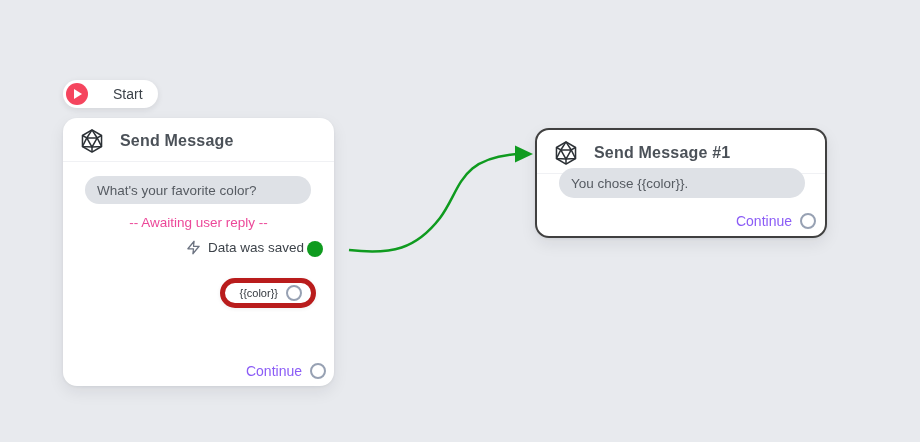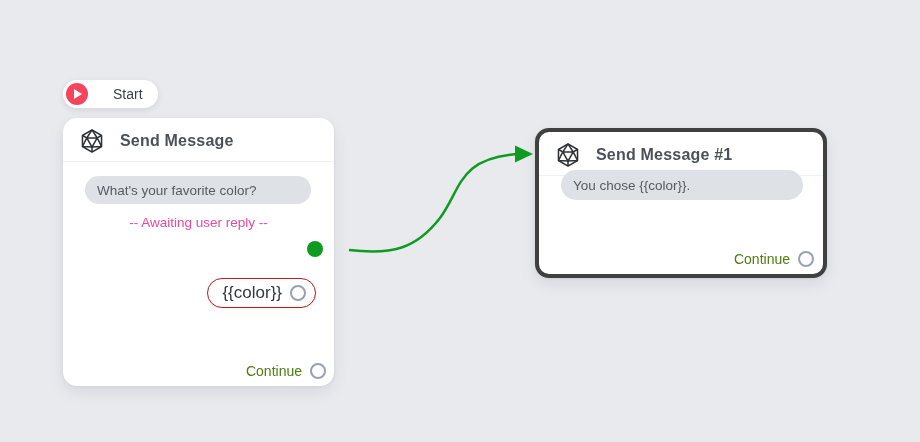--- a/index.html
+++ b/index.html
@@ -29,21 +29,21 @@
   }
   .start-label{font-size:14px;color:#3c4249;}
 
   
   .node{
     position:absolute;background:#ffffff;border-radius:14px;z-index:2;
     box-shadow:0 6px 16px rgba(25,30,40,.08),0 1px 3px rgba(25,30,40,.06);
     box-sizing:border-box;
   }
   .node-1{left:63px;top:118px;width:271px;height:268px;}
-  .node-2{left:535px;top:128px;width:292px;height:150px;border:4px solid #404040;}
+  .node-2{left:535px;top:128px;width:292px;height:110px;border:2px solid #404040;}
 
   .node-header{
     display:flex;align-items:center;height:41px;padding:2px 16px 0 16px;
     border-bottom:1px solid #f0f1f4;
   }
   .d20{width:26px;height:26px;margin-right:15px;flex:0 0 auto;}
   .node-title{font-size:16px;font-weight:bold;color:#4b5158;letter-spacing:.2px;}
 
   .bubble{
     position:absolute;height:28px;background:#dee1e6;border-radius:14px;
@@ -61,31 +61,31 @@
     position:absolute;top:122px;right:30px;display:flex;align-items:center;gap:7px;
     font-size:13.5px;color:#3d434a;
   }
   .zap{width:15px;height:15px;flex:0 0 auto;}
   .port-dot{
     position:absolute;top:123px;right:11px;width:16px;height:16px;border-radius:50%;
     background:#0f9b1f;z-index:3;
   }
   .chip{
     position:absolute;top:160px;right:18px;height:30px;border-radius:15px;
-    background:#ffffff;border:1px solid #b91c1c;box-shadow:0 1px 4px rgba(25,30,40,.07);
+    background:#ffffff;border:5px solid #b91c1c;box-shadow:0 1px 4px rgba(25,30,40,.07);
     display:flex;align-items:center;gap:8px;padding:0 9px 0 14px;box-sizing:border-box;
-    font-size:17px;color:#33383e;
+    font-size:11px;color:#33383e;
   }
   .port-circle{
     width:16px;height:16px;border-radius:50%;border:2px solid #97a1b3;
     box-sizing:border-box;background:#ffffff;flex:0 0 auto;
   }
   .continue-row{
     position:absolute;display:flex;align-items:center;gap:8px;
-    font-size:14px;color:#4d7c0f;
+    font-size:14px;color:#8b5cf6;
   }
   .continue-1{right:8px;bottom:7px;}
   .continue-2{right:9px;bottom:7px;}
 </style>
 </head>
 <body>
 
 <div class="canvas">
 
   <svg class="edge-layer" viewBox="0 0 920 442" xmlns="http://www.w3.org/2000/svg">
@@ -109,20 +109,26 @@
       </svg>
       <span class="node-title">Send Message</span>
     </div>
 
     <div class="bubble bubble-1">
       <span>What's your favorite color?</span>
     </div>
 
     <div class="awaiting">-- Awaiting user reply --</div>
 
+    <div class="saved-row">
+      <svg class="zap" viewBox="0 0 24 24" fill="none" stroke="#6b7280" stroke-width="2" stroke-linejoin="round">
+        <polygon points="13 2 3 14 12 14 11 22 21 10 12 10"></polygon>
+      </svg>
+      <span>Data was saved</span>
+    </div>
     <span class="port-dot"></span>
 
     <div class="chip">
       <span>{{color}}</span>
       <span class="port-circle"></span>
     </div>
 
     <div class="continue-row continue-1">
       <span>Continue</span>
       <span class="port-circle"></span>

